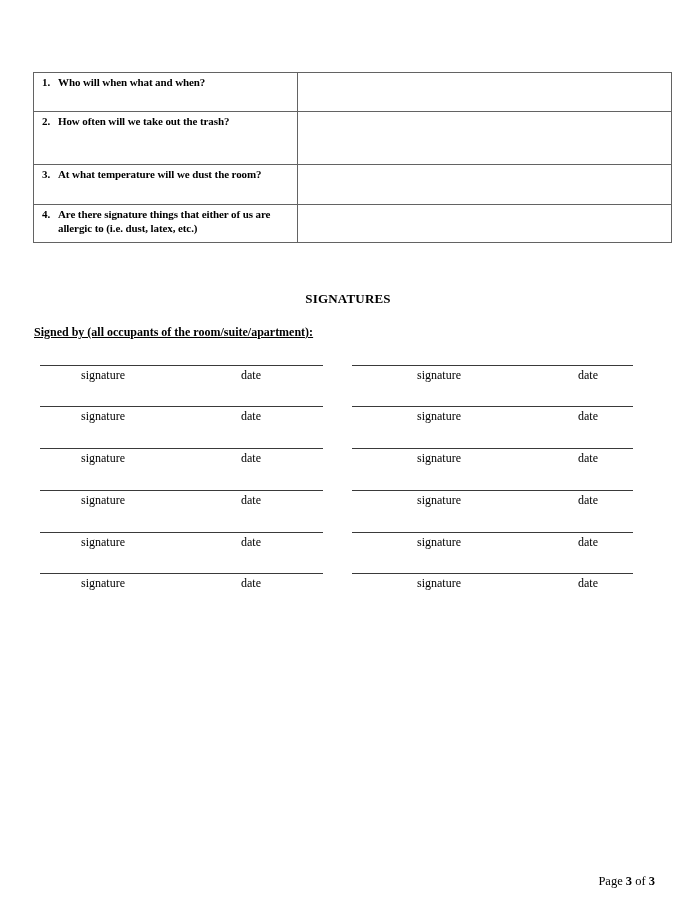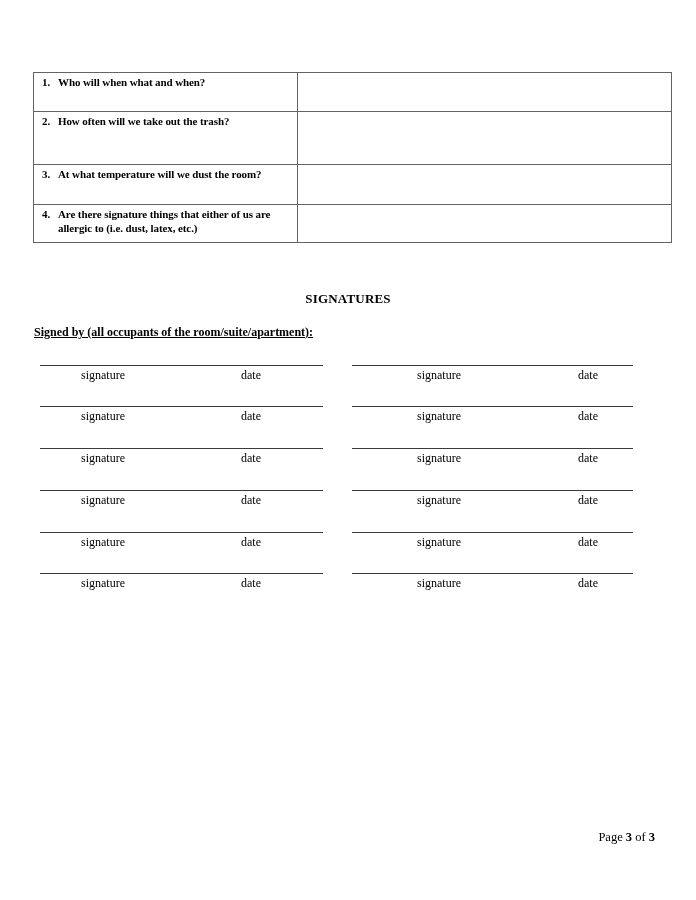--- a/index.html
+++ b/index.html
@@ -91,21 +91,21 @@
     white-space: nowrap;
   }
   .gleft  .lab.l-sig  { left: 63px; }
   .gleft  .lab.l-date { left: 211px; }
   .gright .lab.l-sig  { left: 87px; }
   .gright .lab.l-date { left: 236px; }
 
   
   .footer {
     position: absolute;
-    top: 830px;
+    top: 874px;
     right: 41px;
     font-size: 12.5px;
     white-space: nowrap;
   }
   .footer b { font-weight: bold; }
 </style>
 </head>
 <body>
 
 <div class="page">

